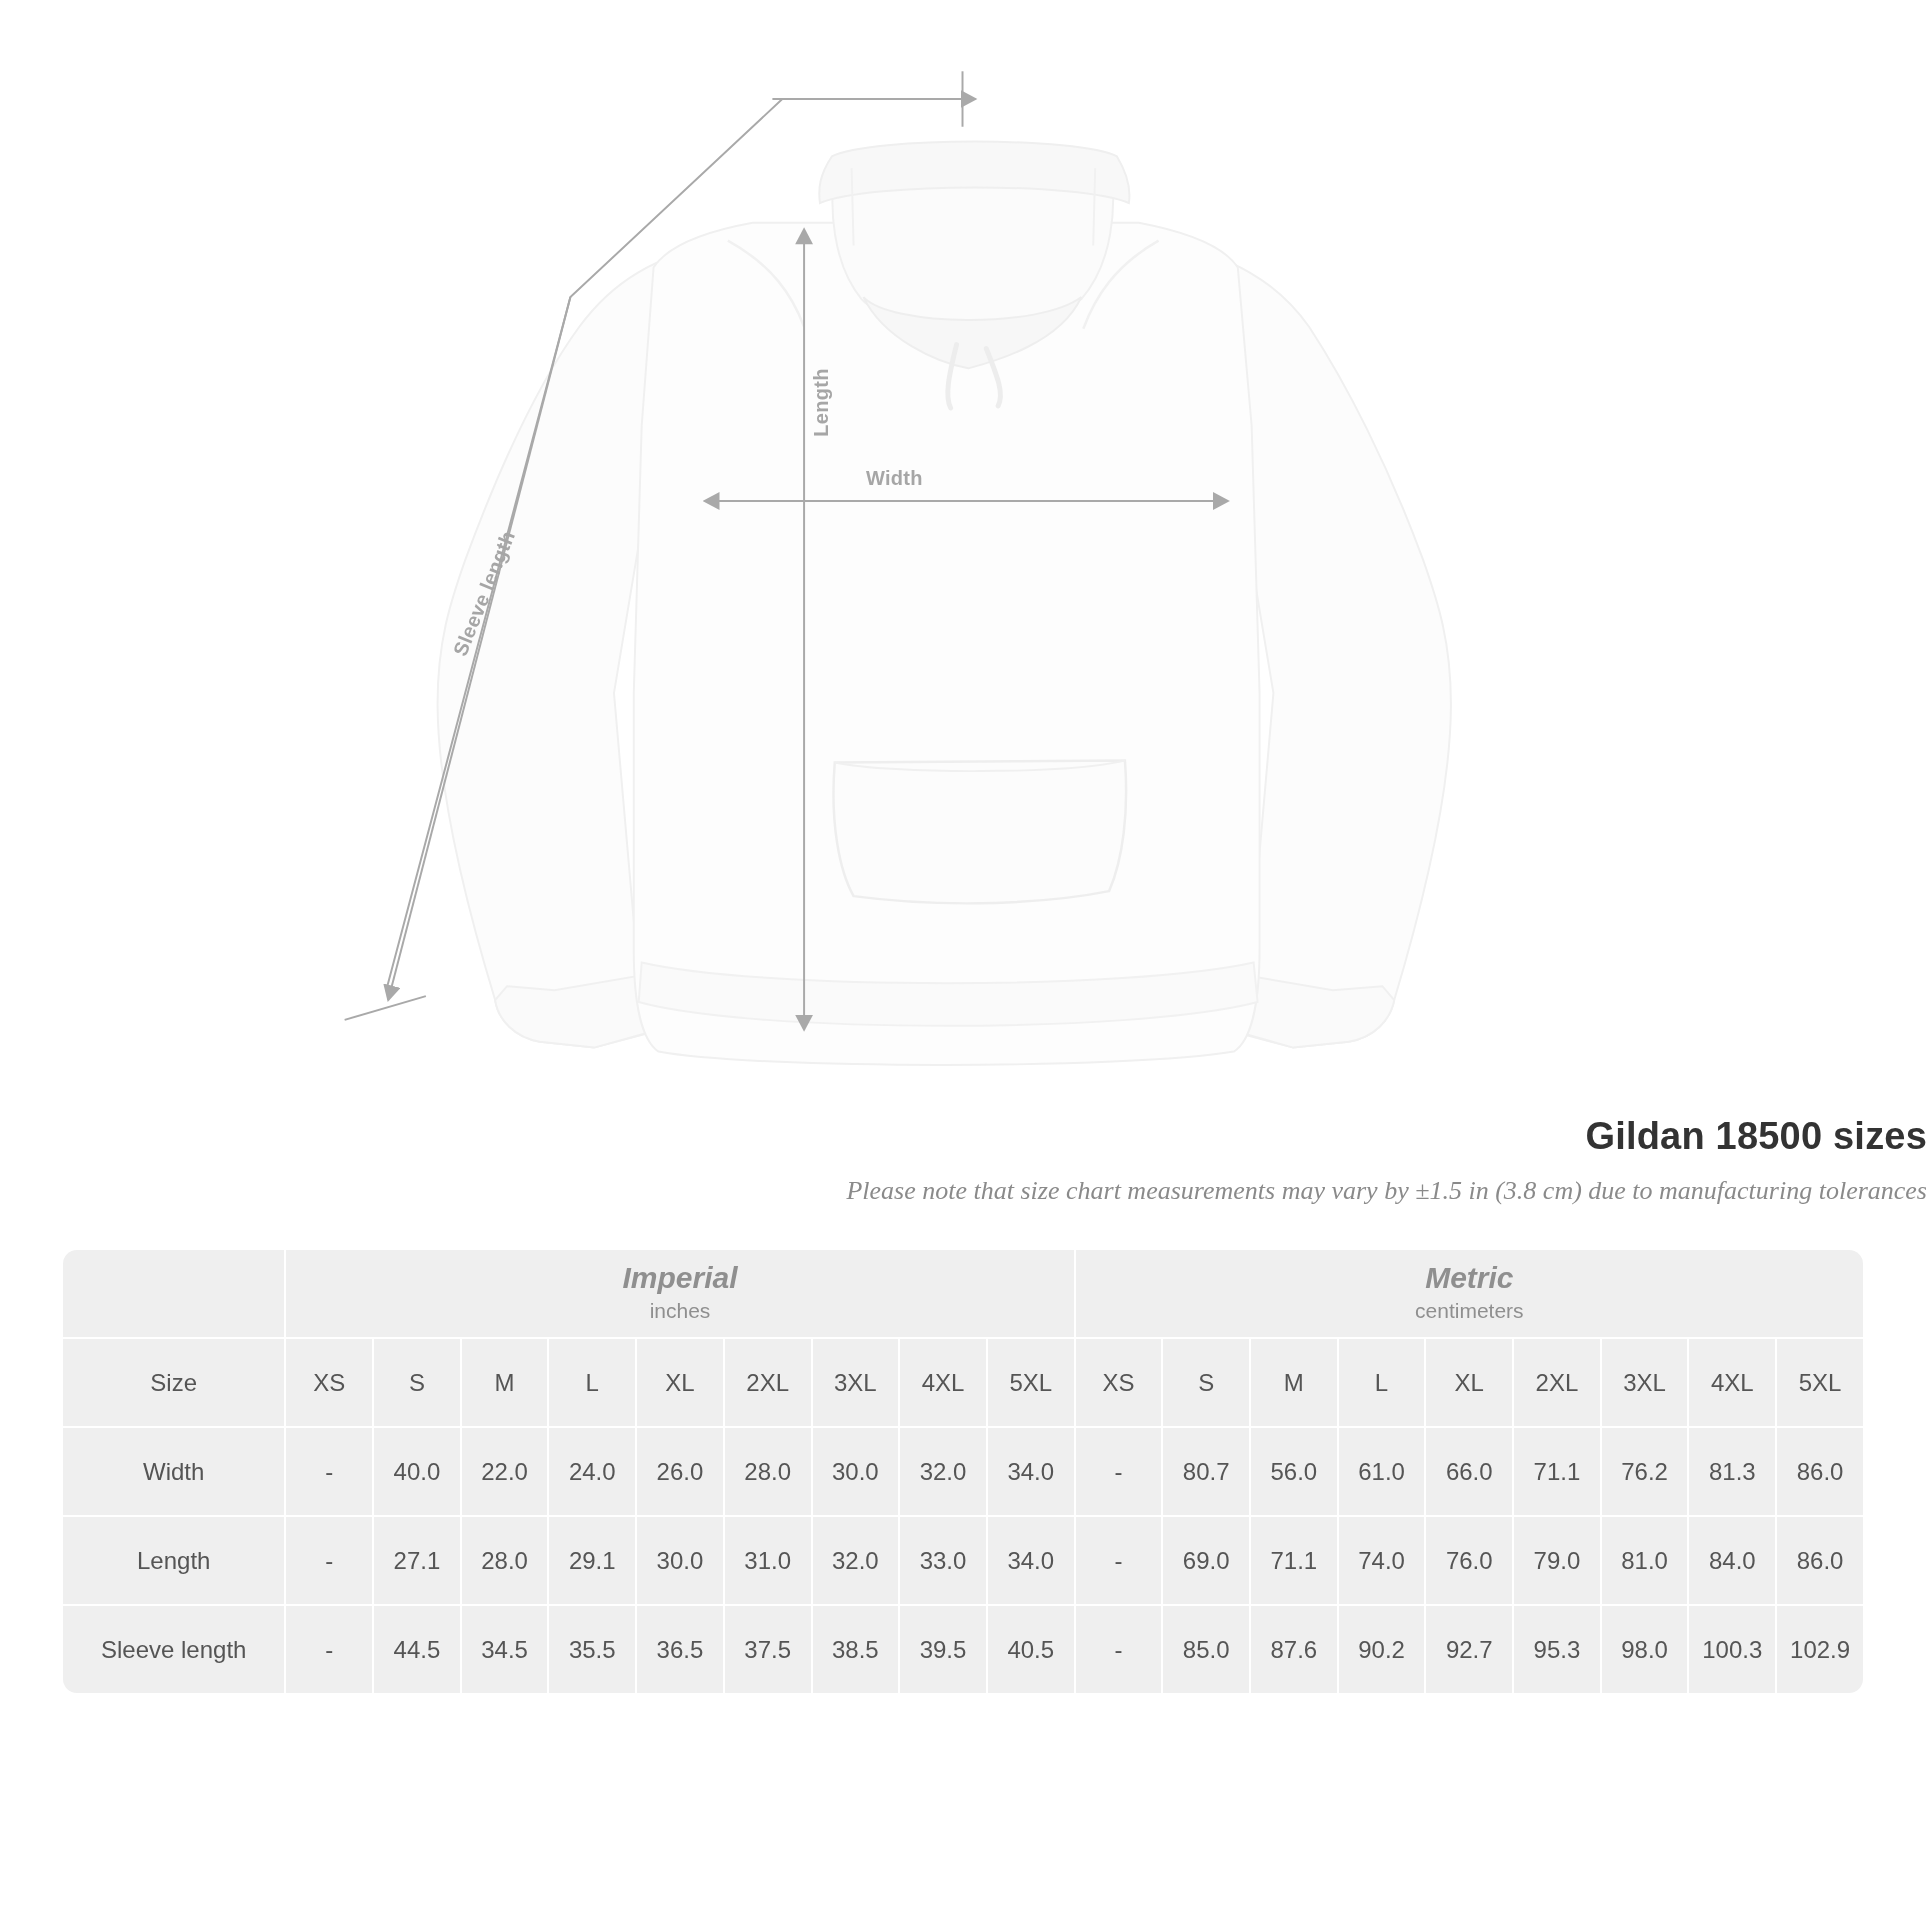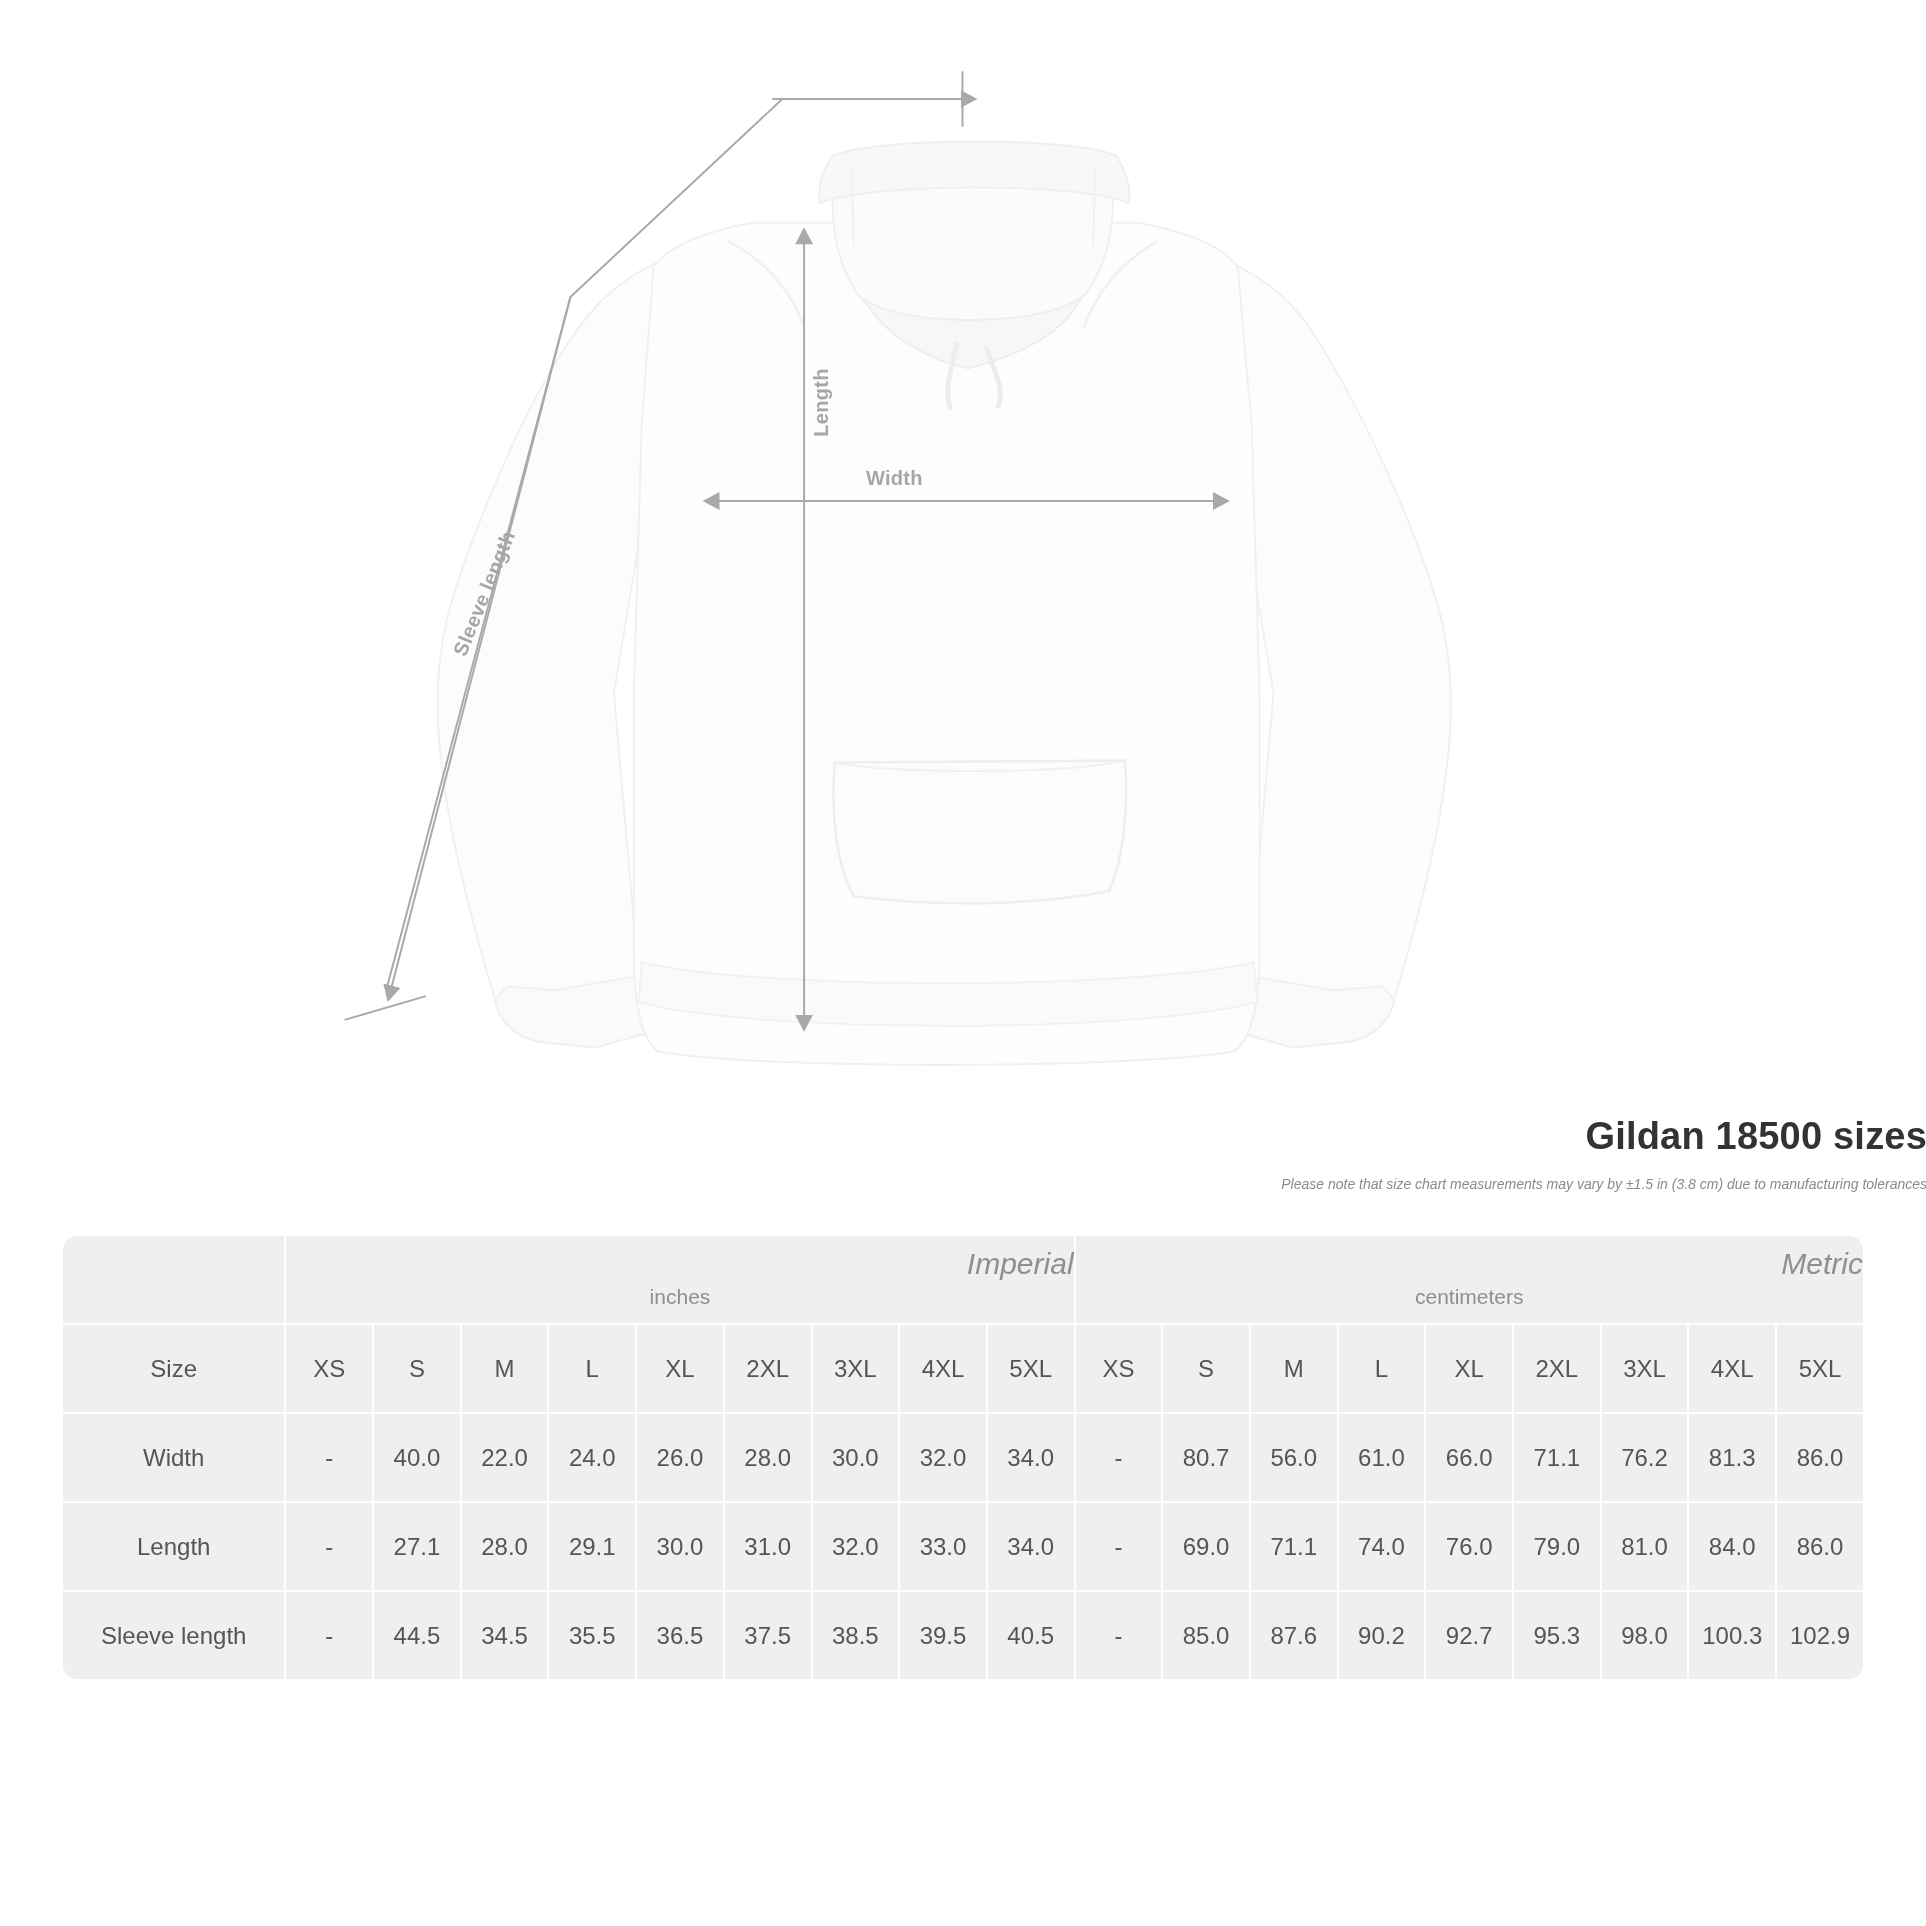--- a/index.html
+++ b/index.html
@@ -53,24 +53,25 @@
     margin-top: 6px;
   }
   .chart-title {
     font-size: 38px;
     font-weight: bold;
     color: #333333;
     margin: 0;
     letter-spacing: 0.2px;
   }
   .chart-note {
-    font-size: 14px;
+    font-size: 26px;
     font-style: italic;
     color: #8a8a8a;
     margin: 18px 0 0 0;
+    font-family: Liberation Serif, serif;
   }
 
   
   .table-wrap {
     margin: 42px 61px 0 61px;
   }
   table.size-table {
     width: 1804px;
     border-collapse: separate;
     border-spacing: 2px;
@@ -85,24 +86,23 @@
     padding: 0;
     height: 87px;
     font-weight: normal;
   }
   .unit-head {
     height: 127px;
   }
   .unit-system {
     font-size: 30px;
     font-style: italic;
-    font-weight: normal;
+    font-weight: bold;
     color: #8f8f8f;
     line-height: 1.15;
-    text-align: right;
   }
   .unit-units {
     font-size: 21px;
     color: #8f8f8f;
     line-height: 1.5;
   }
   .corner-cell {
     background: #efefef;
   }
   .row-head {

